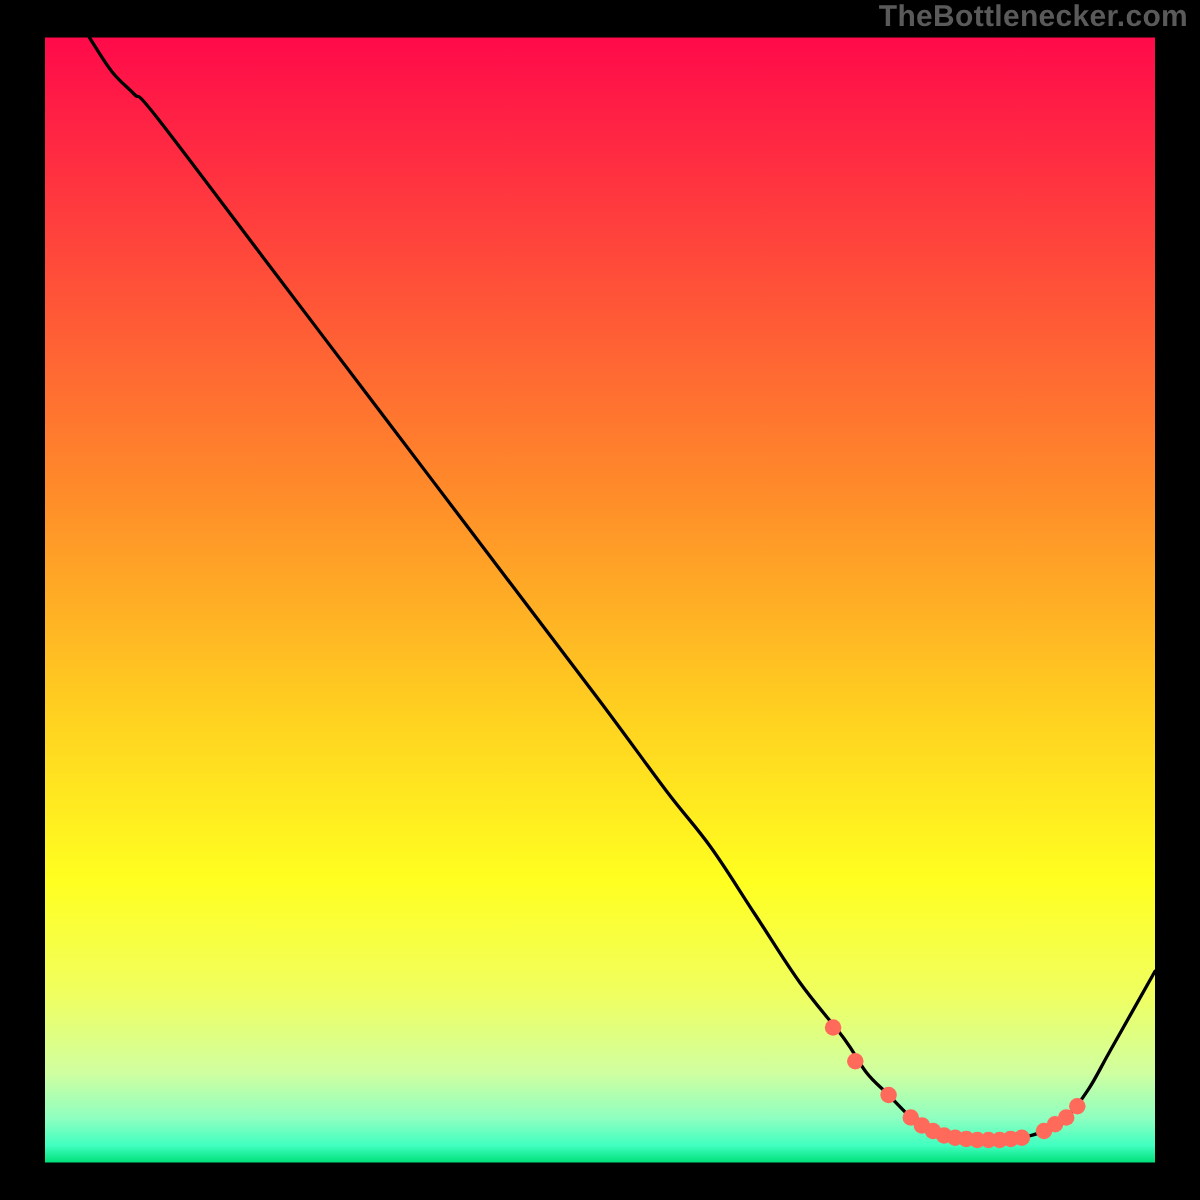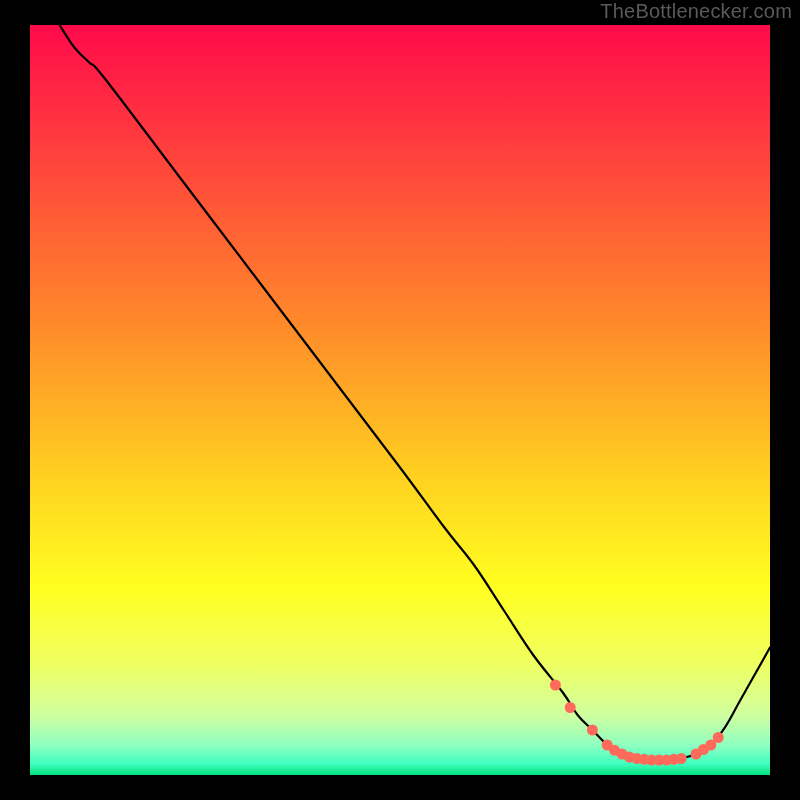--- a/index.html
+++ b/index.html
@@ -20,21 +20,21 @@
     position: absolute;
     top: 0;
     left: 0;
   }
   .attribution {
     position: absolute;
     top: 0;
     right: 8px;
     font-family: Arial, Helvetica, sans-serif;
     font-size: 20px;
-    font-weight: 400;
+    font-weight: 700;
     color: #5a5a5a;
     letter-spacing: 0.2px;
     user-select: none;
     pointer-events: none;
   }
 </style>
 </head>
 <body>
 
 <div class="stage">

